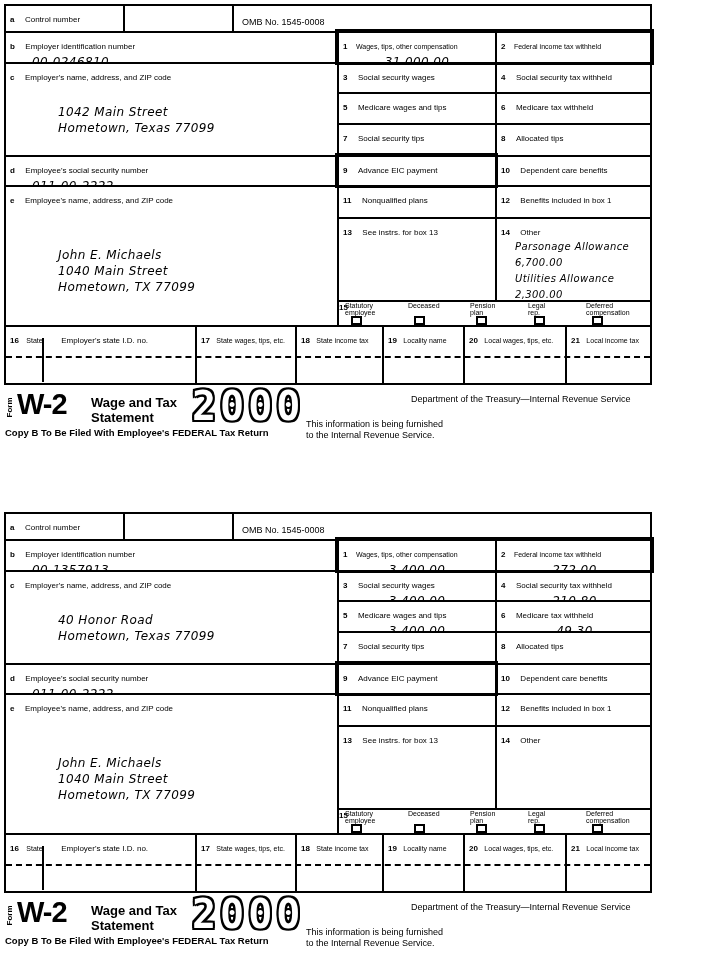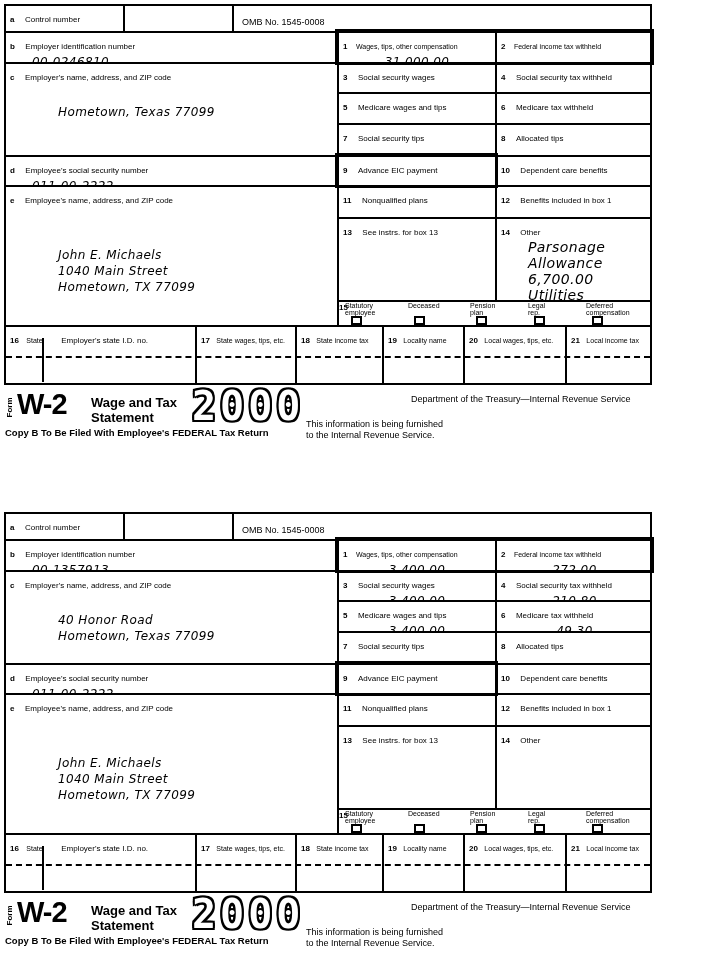--- a/index.html
+++ b/index.html
@@ -22,21 +22,21 @@
   .blb { font-size:8px; }
   .tiny { font-size:7px; }
   .hand {
     font-family:"DejaVu Sans", sans-serif; font-style:italic;
     font-size:12px; letter-spacing:.4px; line-height:16px;
   }
   .val-center { text-align:center; margin-top:1px; }
   .val-ind { margin-left:22px; margin-top:1px; }
   .addr-c { margin:20px 0 0 48px; }
   .addr-e { margin:40px 0 0 48px; }
-  .hand14 { font-size:14px; margin-left:27px; line-height:16px; }
+  .hand14 { font-size:10px; margin-left:14px; line-height:16px; }
   .omb-cell { display:flex; align-items:flex-end; padding-bottom:4px; padding-left:8px; }
   .omb-cell .blb { font-size:9px; }
 
   .heavy { position:absolute; border:3px solid #000; background:transparent; pointer-events:none; }
   .hv-12 { left:331px; top:25px; width:319px; height:36px; }
   .hv-9  { left:331px; top:149px; width:163px; height:35px; }
 
   .dash-line { position:absolute; left:2px; top:352px; width:644px; border-top:2px dashed #000; }
   .state-tick { position:absolute; left:38px; top:334px; width:2px; height:44px; background:#000; }
 
@@ -95,20 +95,21 @@
       <div class="cell" style="left:491px;top:27px;width:157px;height:31px">
         <span class="bid">2</span>
         <span class="tiny" style="margin-left:4px">Federal income tax withheld</span>
         <div class="hand val-center"></div>
       </div>
 
       <div class="cell" style="left:0;top:58px;width:333px;height:93px">
         <span class="bid">c</span>
         <span class="blb" style="margin-left:6px">Employer's name, address, and ZIP code</span>
         <div class="addr-c">
+          <div class="hand">1042 Main Street</div>
           <div class="hand">Hometown, Texas 77099</div>
         </div>
       </div>
       <div class="cell" style="left:333px;top:58px;width:158px;height:30px">
         <span class="bid">3</span>
         <span class="blb" style="margin-left:6px">Social security wages</span>
         <div class="hand val-center"></div>
       </div>
       <div class="cell" style="left:491px;top:58px;width:157px;height:30px">
         <span class="bid">4</span>

